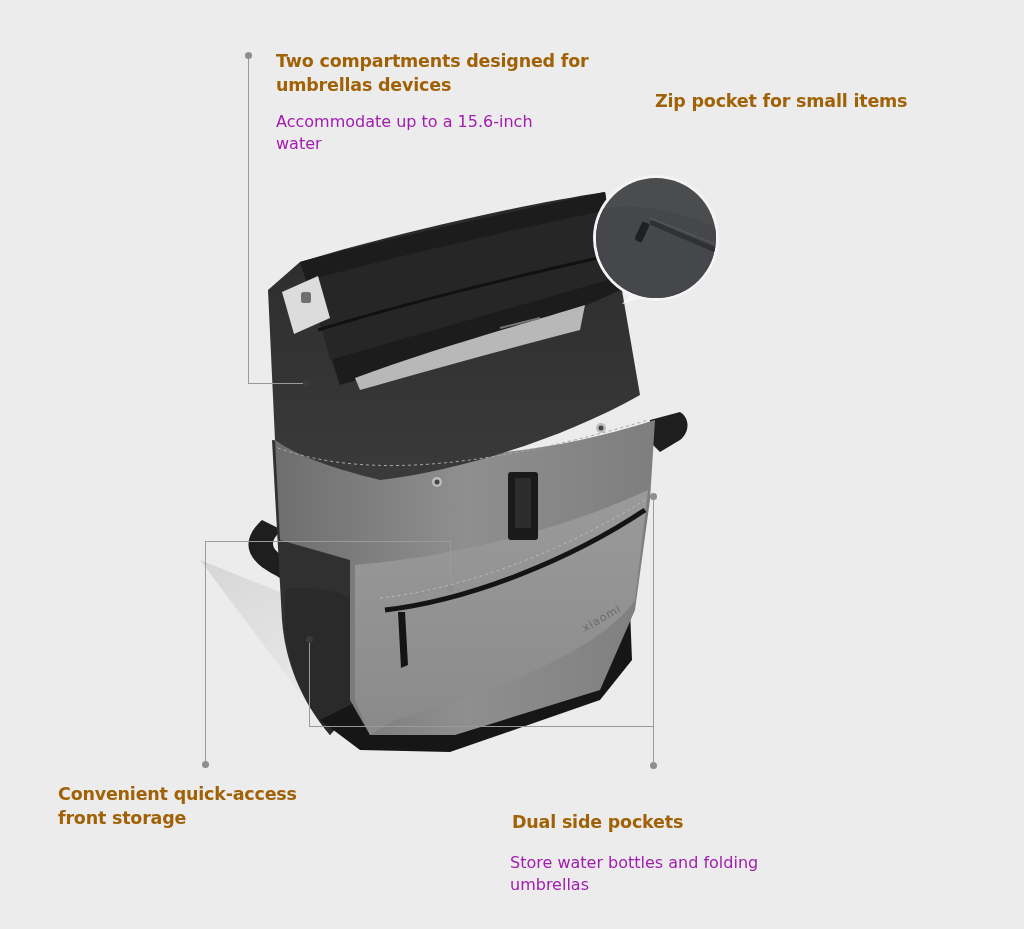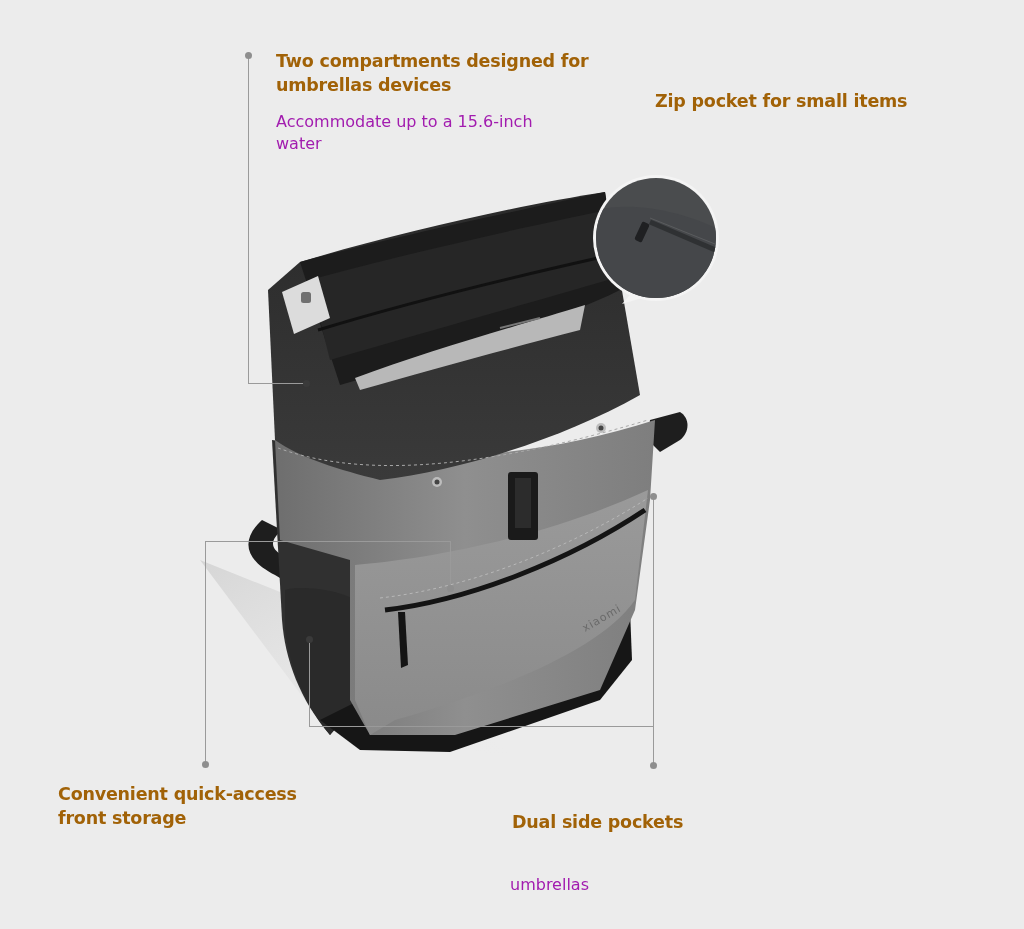--- a/index.html
+++ b/index.html
@@ -134,16 +134,16 @@
 <div class="callout" style="left:58px;top:782px;width:300px;">
   <h3>
     <span>Convenient quick-access</span><br>
     <span>front storage</span>
   </h3>
 </div>
 
 <div class="callout" style="left:512px;top:782px;width:320px;margin-top:28px;">
   <h3>Dual side pockets</h3>
   <p style="margin-top:18px;margin-left:-2px;">
-    <br>
+    <span>Store water bottles and folding</span><br>
     <span>umbrellas</span>
   </p>
 </div>
 
 </body></html>

